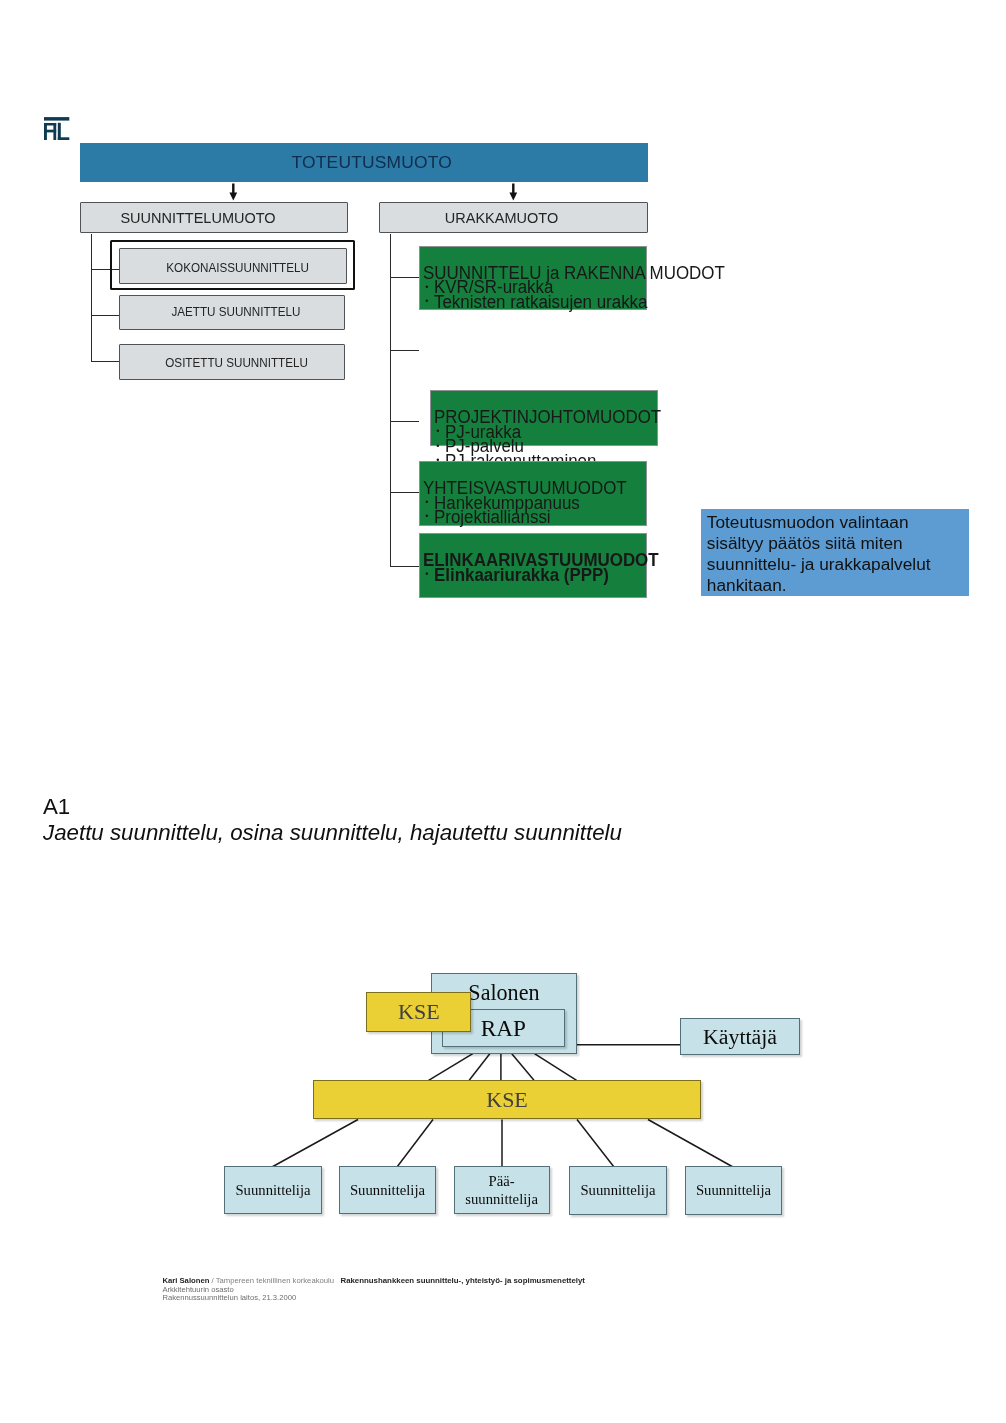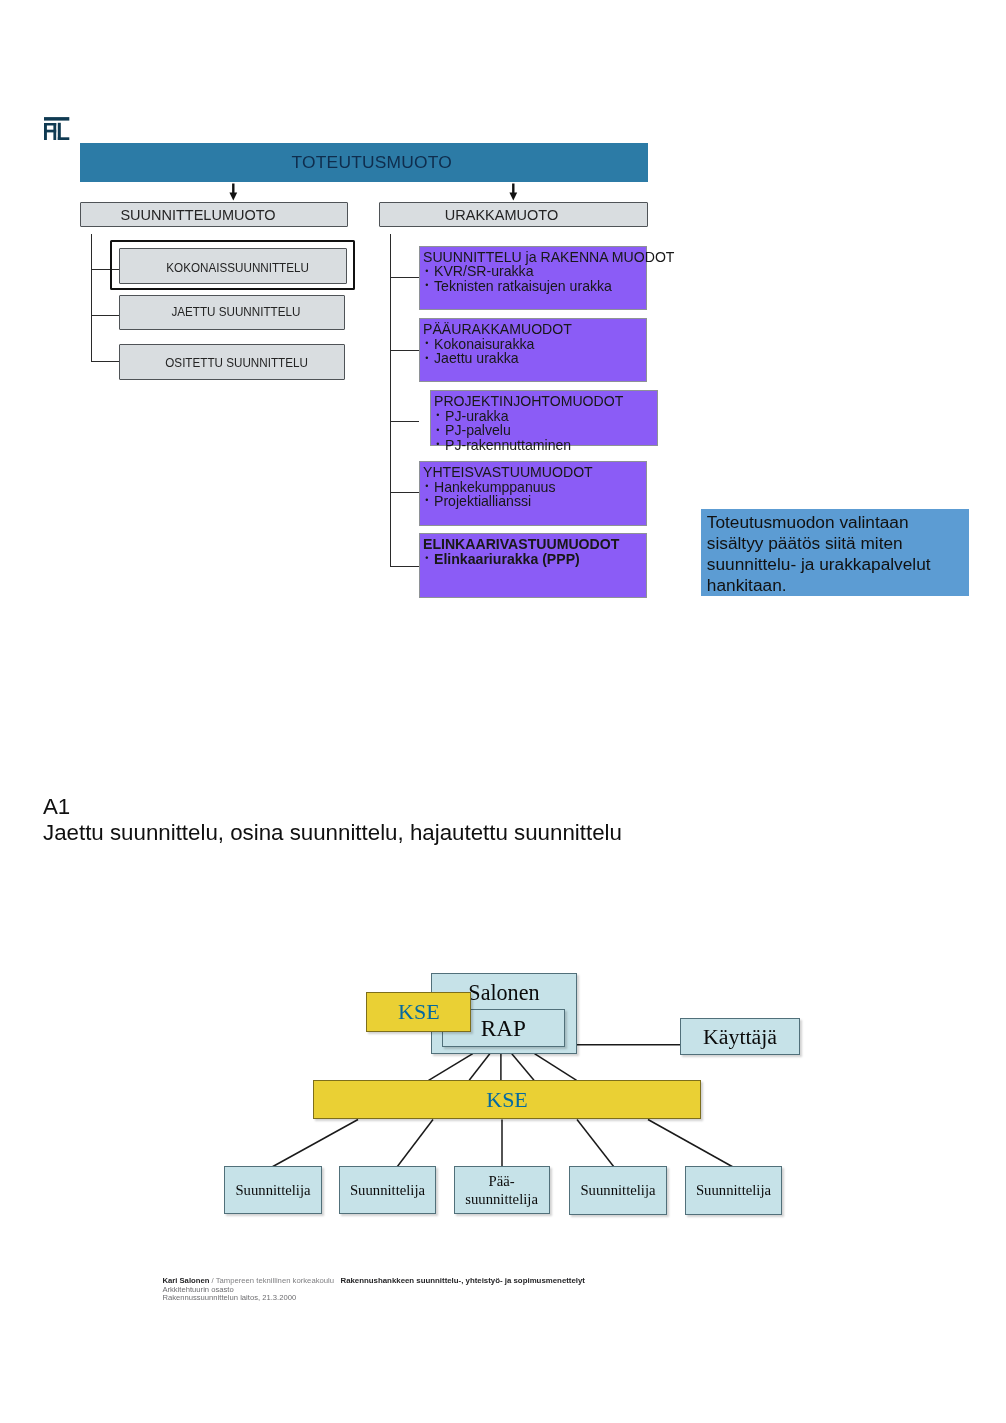--- a/index.html
+++ b/index.html
@@ -22,28 +22,28 @@
     color:#0f2d4d;font-size:17.4px;letter-spacing:.2px;padding-left:16px;
   }
   .node{
     background:#d9dde0;border:1px solid #4f5357;border-radius:1px;
     box-sizing:border-box;
     display:flex;align-items:center;justify-content:center;
     font-size:13.2px;color:#242424;
   }
   .node > span{display:inline-block;transform:scaleX(.885);position:relative;}
   .nodeL{ 
-    height:25px;font-size:14.5px;
+    height:31px;font-size:14.5px;
   }
   .nodeL > span{transform:none;position:relative;}
   .leafbox{
-    background:#8b5cf6;border:1px solid #8e9296;
+    background:#15803d;border:1px solid #8e9296;
     box-sizing:border-box;
-    font-size:15px;color:#181818;
-    padding:3px 0 0 3px;line-height:14.4px;white-space:nowrap;
+    font-size:18px;color:#181818;
+    padding:19px 0 0 3px;line-height:14.4px;white-space:nowrap;
   }
   .leafbox .hd{letter-spacing:0;}
   .leafbox .sc{display:inline-block;transform:scaleX(.94);transform-origin:0 50%;}
   .leafbox ul{margin:0;padding:0;list-style:none;}
   .leafbox li{position:relative;padding-left:10.5px;}
   .leafbox li:before{
     content:"\2022";position:absolute;left:2.2px;top:-0.7px;font-size:9px;
   }
 
   .callout{
@@ -51,34 +51,34 @@
     background:#5c9cd3;
     color:#111;font-size:17.3px;line-height:21.2px;
     padding:3px 0 12px 6px;box-sizing:border-box;
   }
 
   
   .ln{position:absolute;background:#2a2a2a;}
 
   
   #sec-a1{left:43px;top:796px;font-size:22.3px;color:#101010;line-height:22px;}
-  #sec-a1-sub{left:43px;top:822px;font-size:22.3px;color:#101010;line-height:22px;}
+  #sec-a1-sub{left:43px;top:822px;font-size:22.3px;color:#101010;line-height:22px;font-style:italic;}
 
   
   .bnode{
     position:absolute;box-sizing:border-box;
     background:#c6e2e8;border:1px solid #51707a;
     font-family:"Liberation Serif",serif;color:#0b0b0b;
     display:flex;align-items:center;justify-content:center;text-align:center;
     box-shadow:1.5px 1.5px 2px rgba(0,0,0,.18);
   }
   .kse{
     position:absolute;box-sizing:border-box;
     background:#ead034;border:1px solid #7d6e1c;
-    font-family:"Liberation Serif",serif;color:#0369a1;
+    font-family:"Liberation Serif",serif;color:#404040;
     display:flex;align-items:center;justify-content:center;
     box-shadow:1.5px 1.5px 2px rgba(0,0,0,.18);
   }
 
   
   #footer{left:162.4px;top:1276px;color:#808083;}
   #footer .l1{font-size:7.7px;line-height:10px;}
   #footer .l1 b{color:#252527;}
   #footer .l1 .t{font-weight:bold;color:#252527;font-size:7.85px;}
   #footer .l2{font-size:7.65px;line-height:8.4px;color:#6e6e71;}
@@ -149,27 +149,20 @@
   <div class="ln" style="left:390px;top:492px;width:29px;height:1px;"></div>
   <div class="ln" style="left:390px;top:566px;width:29px;height:1px;"></div>
 
   <div class="abs leafbox" style="left:419px;top:246px;width:228px;height:64px;">
     <div class="hd"><span class="sc">SUUNNITTELU ja RAKENNA MUODOT</span></div>
     <ul>
       <li><span class="sc">KVR/SR-urakka</span></li>
       <li><span class="sc">Teknisten ratkaisujen urakka</span></li>
     </ul>
   </div>
-  <div class="abs leafbox" style="left:419px;top:318.4px;width:228px;height:63.5px;">
-    <div class="hd"><span class="sc">PÄÄURAKKAMUODOT</span></div>
-    <ul>
-      <li><span class="sc">Kokonaisurakka</span></li>
-      <li><span class="sc">Jaettu urakka</span></li>
-    </ul>
-  </div>
   <div class="abs leafbox" style="left:430px;top:390.4px;width:228px;height:56px;">
     <div class="hd"><span class="sc">PROJEKTINJOHTOMUODOT</span></div>
     <ul>
       <li><span class="sc">PJ-urakka</span></li>
       <li><span class="sc">PJ-palvelu</span></li>
       <li><span class="sc">PJ-rakennuttaminen</span></li>
     </ul>
   </div>
   <div class="abs leafbox" style="left:419px;top:461.2px;width:228px;height:64.6px;">
     <div class="hd"><span class="sc">YHTEISVASTUUMUODOT</span></div>

